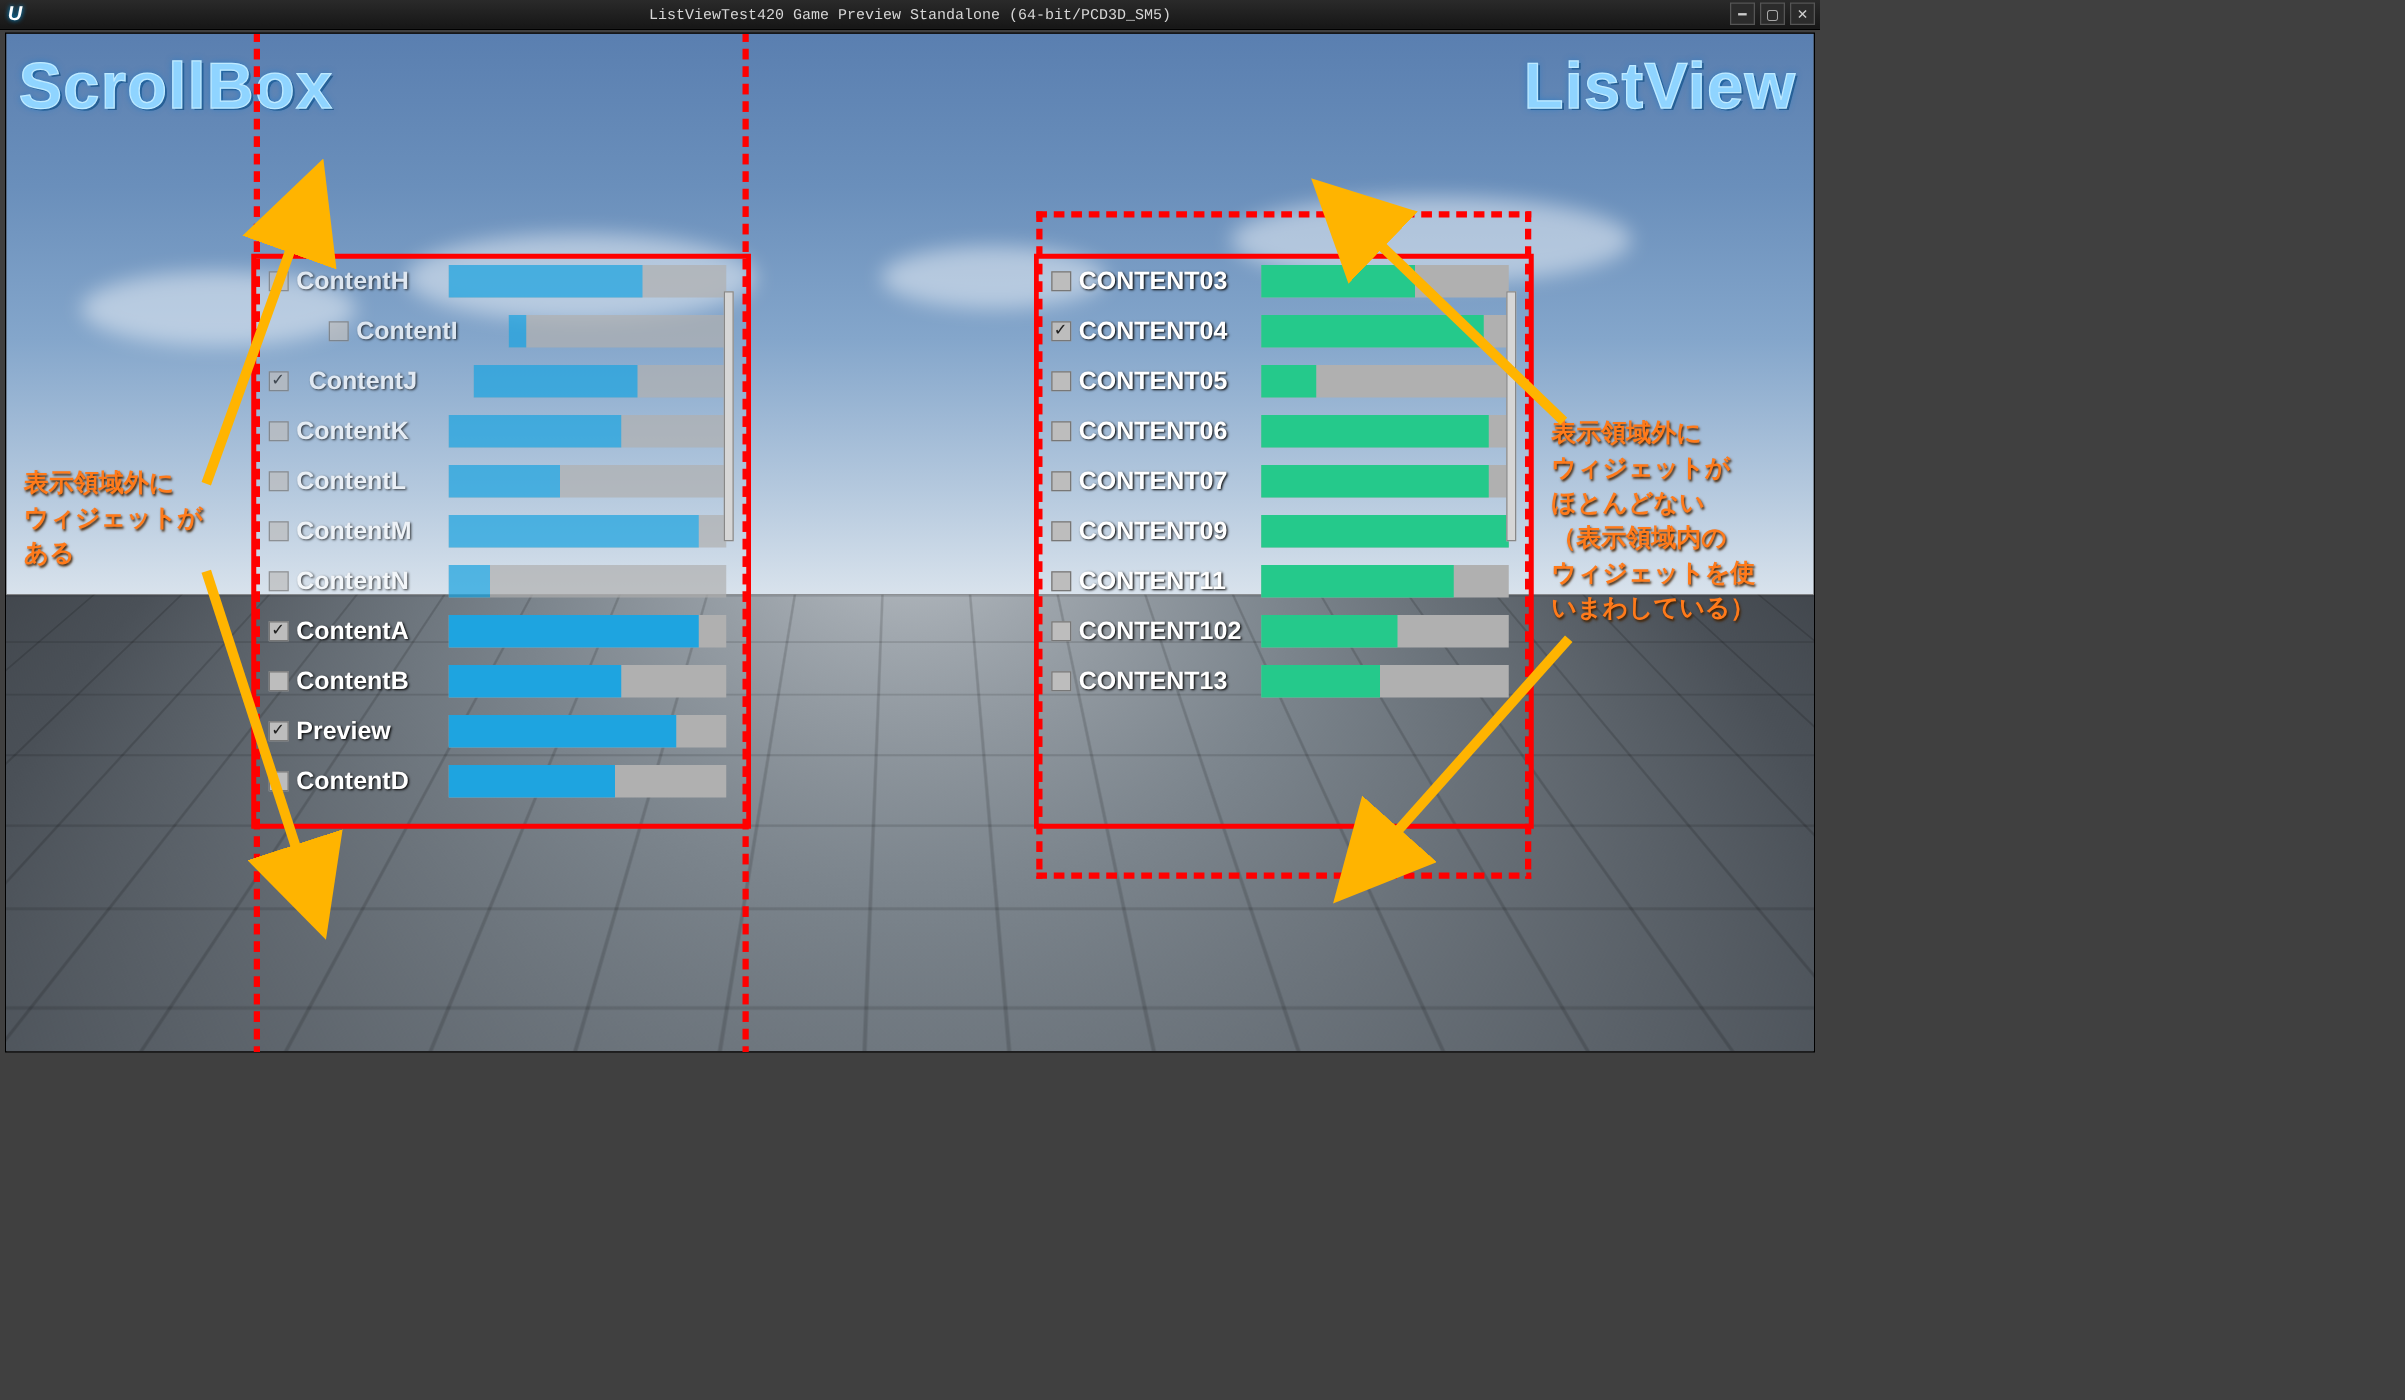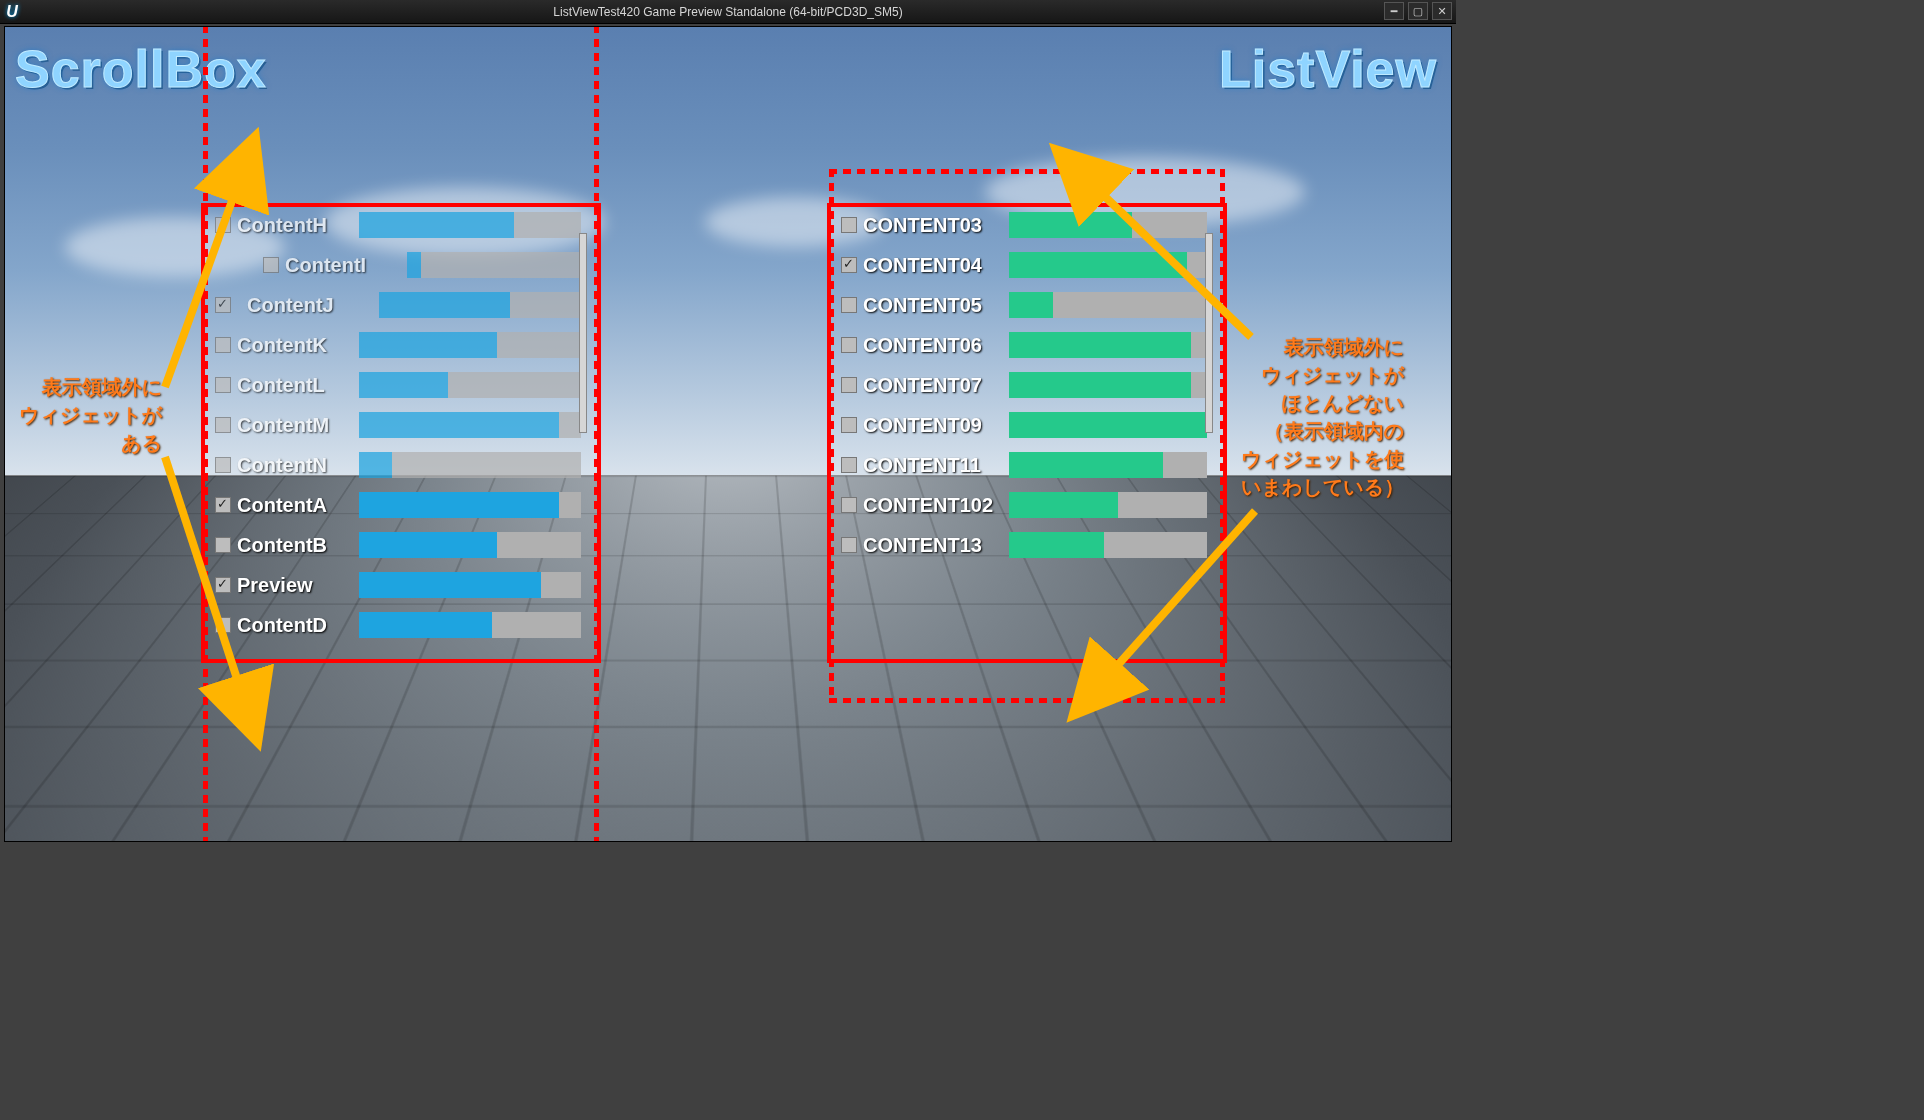--- a/index.html
+++ b/index.html
@@ -19,21 +19,21 @@
     color: #ccc;
     font-size: 12px;
     position: relative;
     border-bottom: 1px solid #000;
   }
   .tb-logo {
     width: 24px; height: 24px; color:#fff; font-style: italic; font-weight:bold;
     font-size:16px; display:flex; align-items:center; justify-content:center;
     text-shadow: 0 0 4px #0af;
   }
-  .tb-title { position:absolute; left:50%; transform:translateX(-50%); color:#d6d6d6; }
+  .tb-title { position:absolute; left:50%; transform:translateX(-50%); color:#d6d6d6;font-family:Liberation Mono, monospace; }
   .tb-buttons { position:absolute; right:4px; top:2px; display:flex; gap:4px; }
   .tb-btn {
     width: 20px; height:18px; background:#2b2b2b; border:1px solid #555;
     color:#ccc; font-size:11px; display:flex; align-items:center; justify-content:center;
     cursor:pointer;
   }
   .viewport {
     position:absolute; left:4px; right:4px; top:26px; bottom:4px;
     border:1px solid #000;
     overflow:hidden;
@@ -108,21 +108,20 @@
   }
   .bar-fill { position:absolute; left:0; top:0; bottom:0; background:#1ea4e0; }
   .lv .bar-fill { background:#25c98b; }
   .scroll-thumb {
     position:absolute; right:2px; width:8px; background:#d6d6d6; border:1px solid #888;
   }
   .annot {
     position:absolute; color:#ff7a1a; font-size:20px; font-weight:600;
     line-height:1.4; text-shadow:1px 1px 2px #402000;
     white-space:pre;
-    text-align:right;
   }
   .arrow {
     position:absolute; pointer-events:none;
   }
   .arrow svg { overflow:visible; }
 </style>
 </head>
 <body>
 
 <div class="titlebar">

